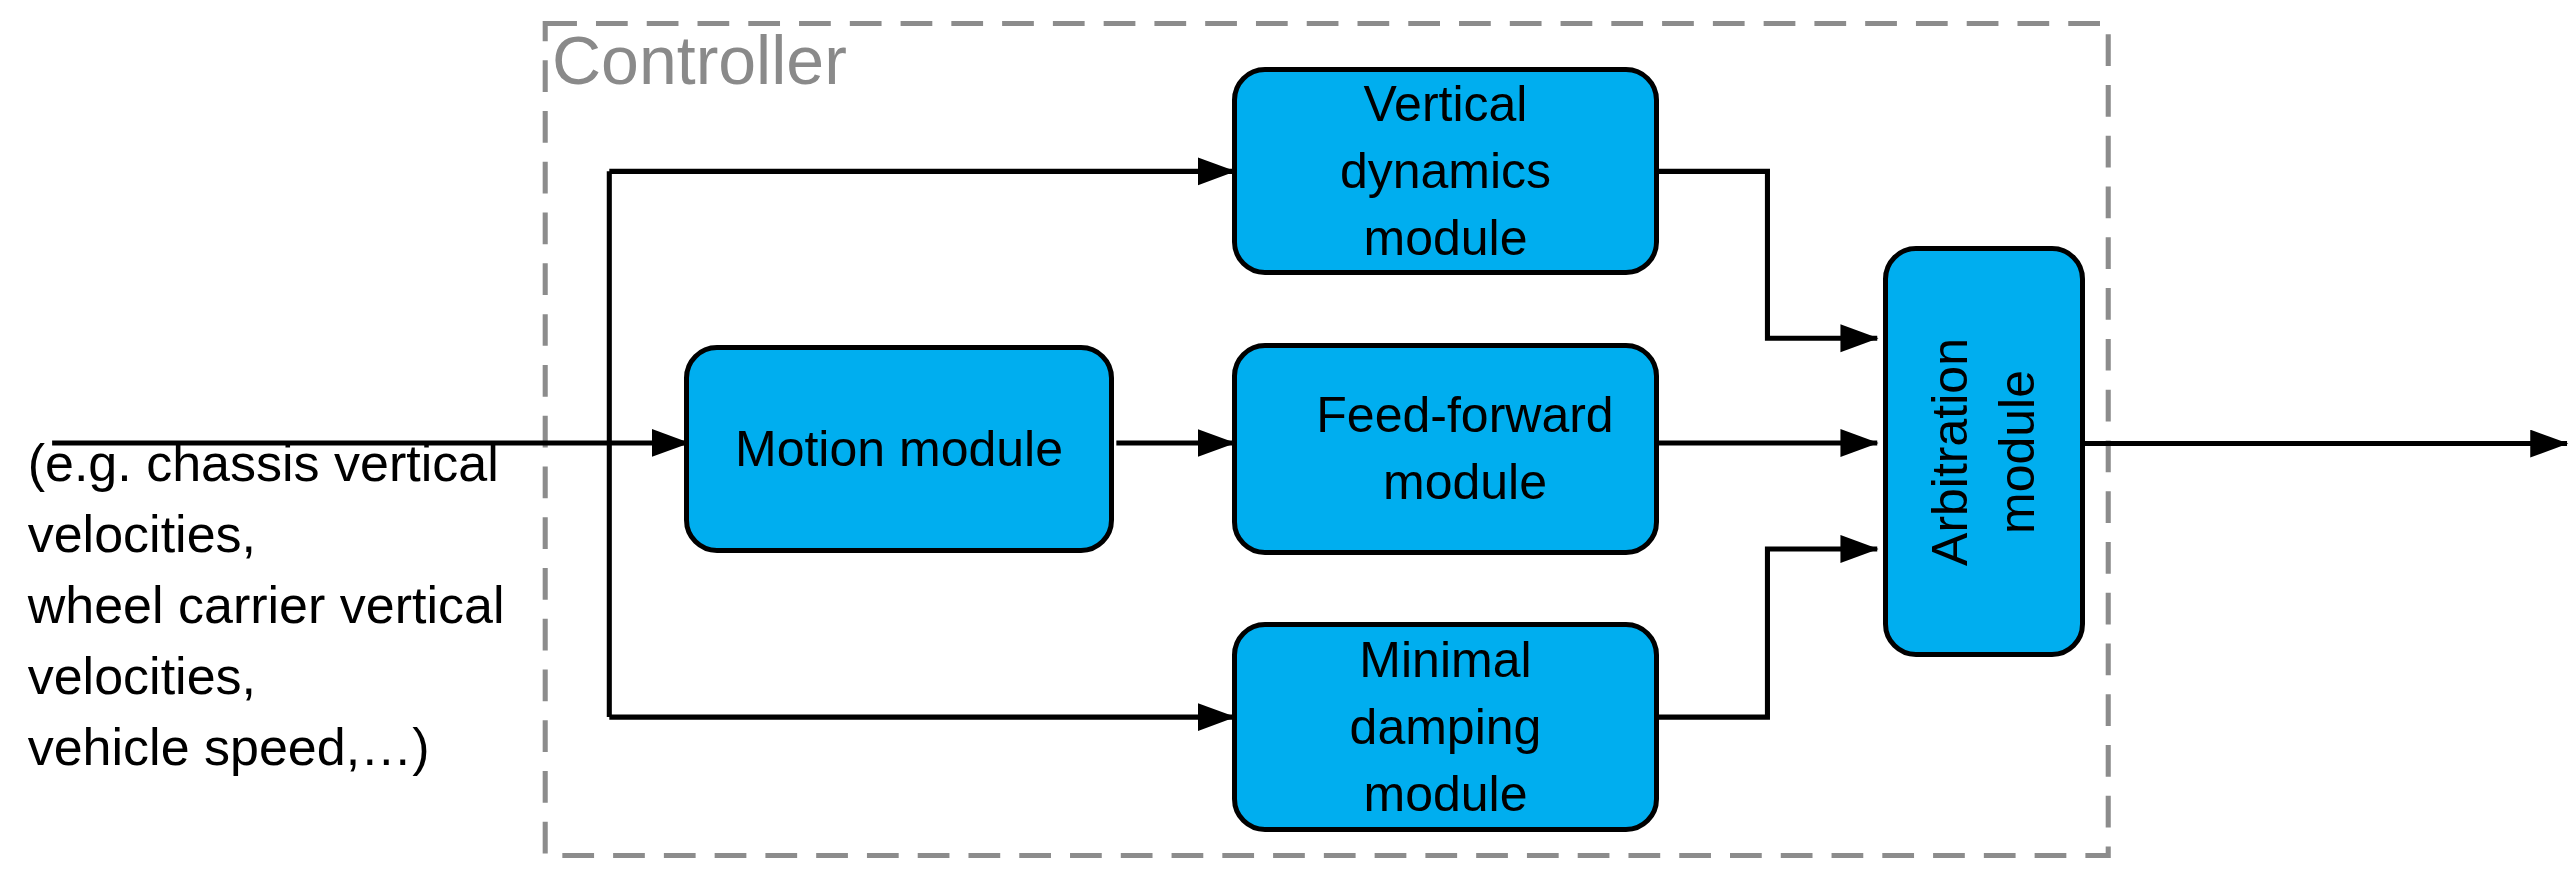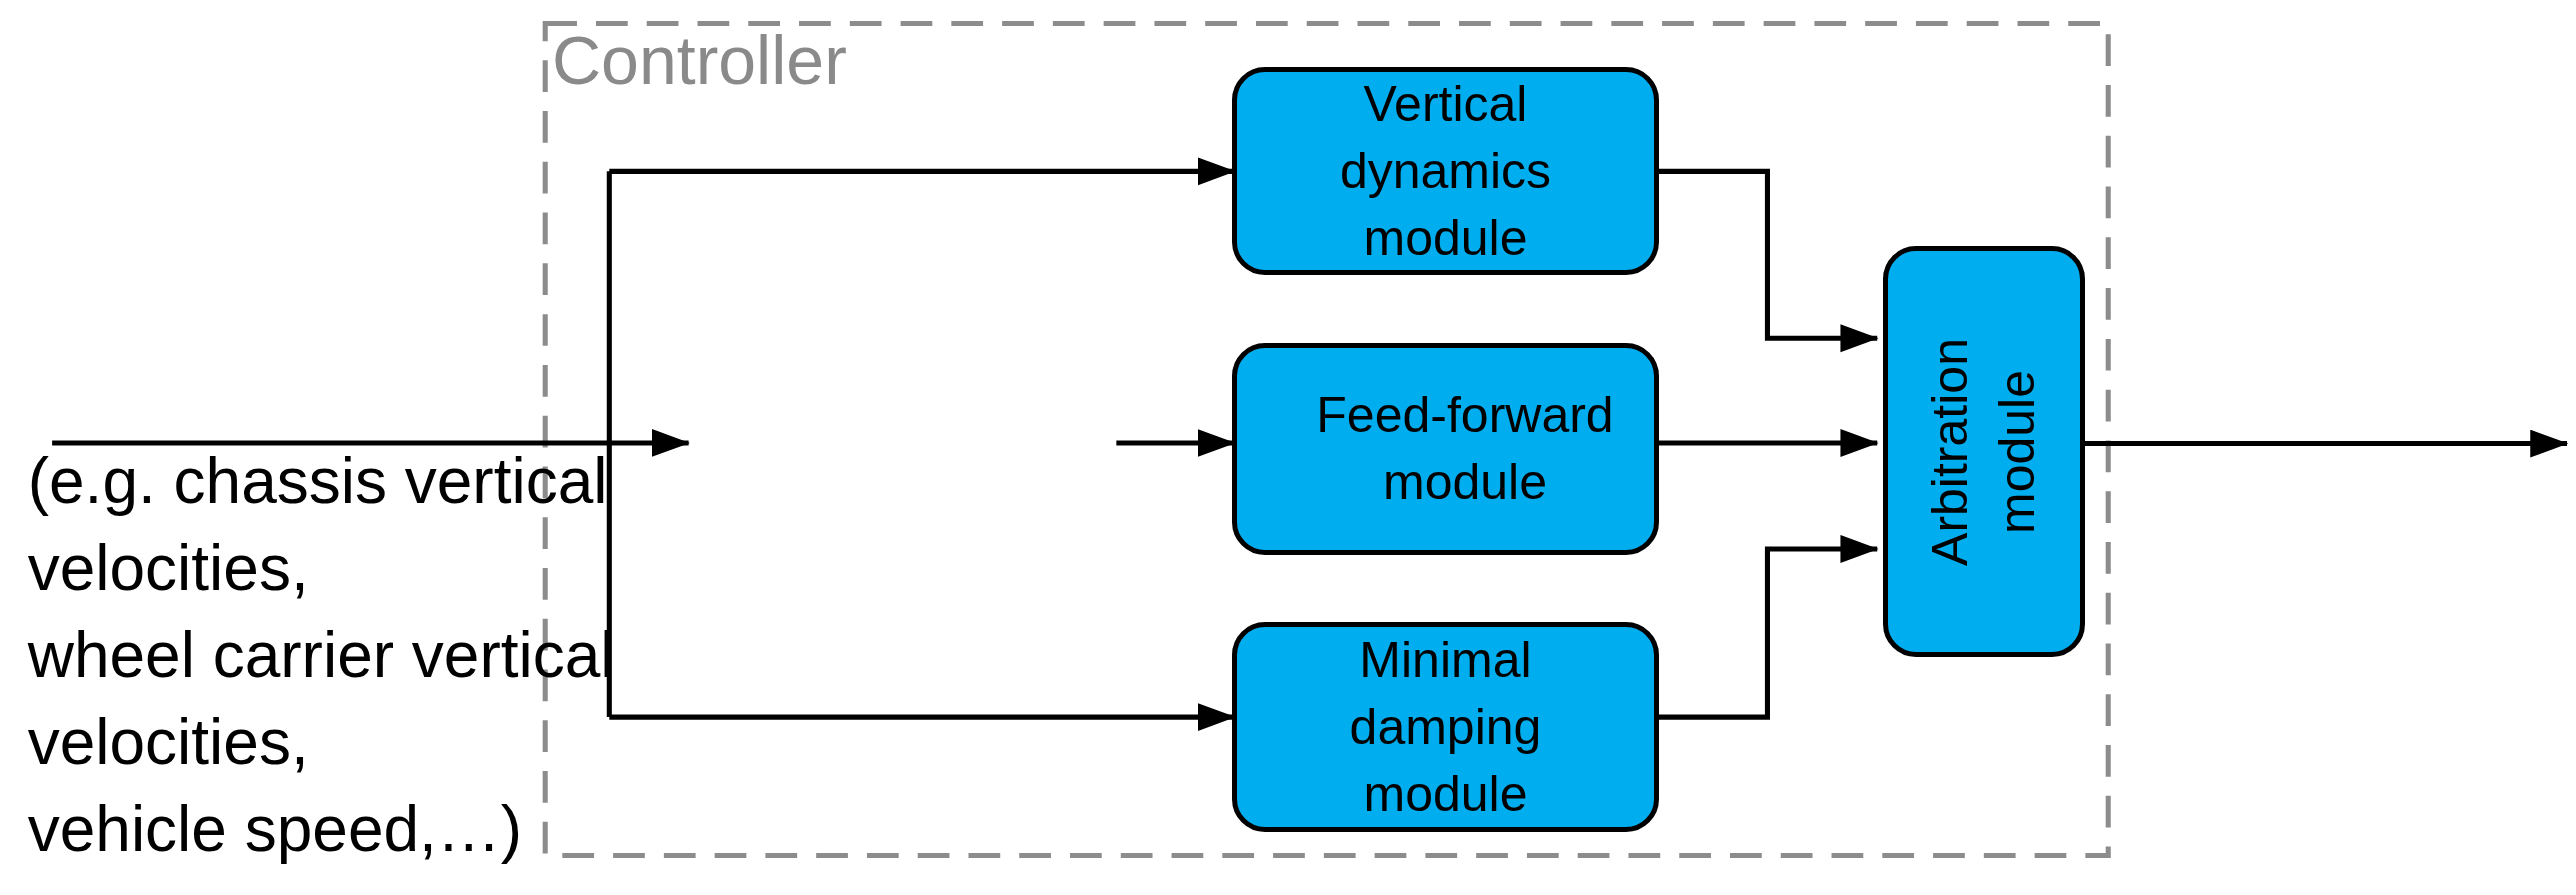--- a/index.html
+++ b/index.html
@@ -70,23 +70,23 @@
     font-size:60px;
     line-height:64px;
     color:var(--text_color);
     white-space:nowrap;
   }
   #vehicle-signals-label{left:18px;top:375px;}
   #damper-currents-label{left:2110px;top:378px;}
   #vehicle-signals-examples{
     position:absolute;
     left:7.7px;
-    top:438px;
-    font-size:64px;
-    line-height:87px;
+    top:428px;
+    font-size:52px;
+    line-height:71px;
     white-space:pre-line;
     color:var(--text_color);
   }
 </style>
 </head>
 <body>
 
 <div id="canvas">
 
   <svg id="wires" viewBox="0 0 4008 1393" xmlns="http://www.w3.org/2000/svg">
@@ -125,20 +125,23 @@
 velocities,
 vehicle speed,…)</div>
 
 
   <div class="module" style="left:1212px;top:67px;width:427px;height:208px;">
     <span class="module-label">Vertical
 dynamics
 module</span>
   </div>
 
+  <div class="module" style="left:664px;top:345px;width:430px;height:208px;">
+    <span class="module-label">Motion module</span>
+  </div>
 
   <div class="module" style="left:1212px;top:343px;width:427px;height:212px;padding-left:39px;">
     <span class="module-label">Feed-forward
 module</span>
   </div>
 
   <div class="module" style="left:1212px;top:622px;width:427px;height:210px;">
     <span class="module-label">Minimal
 damping
 module</span>

